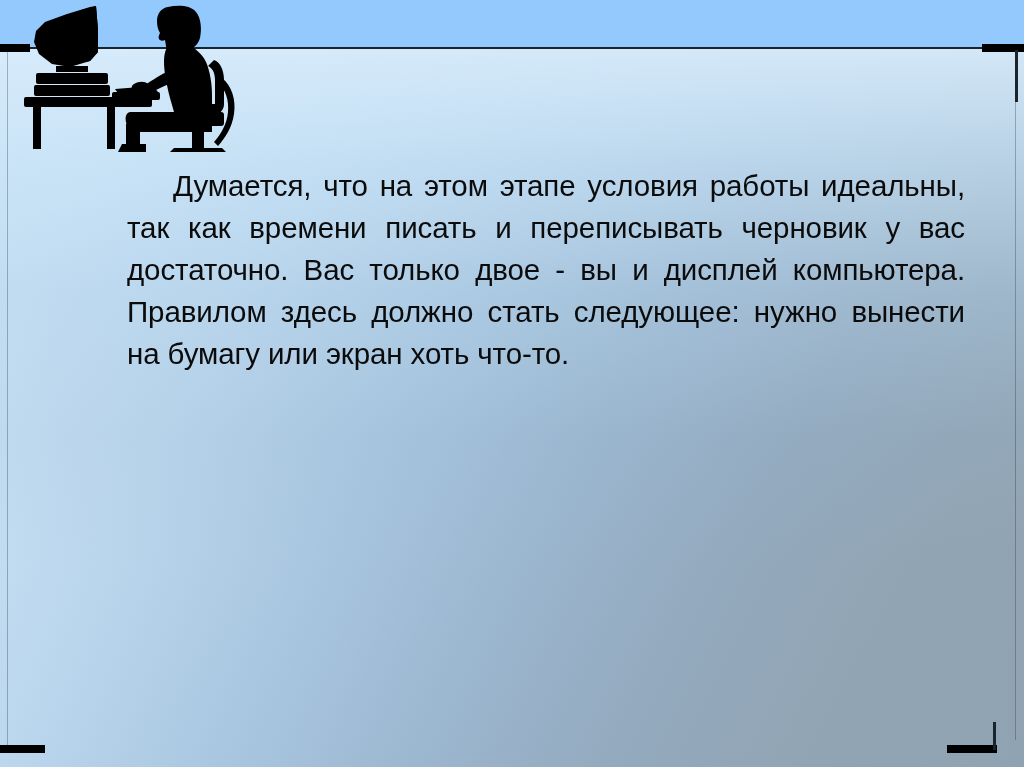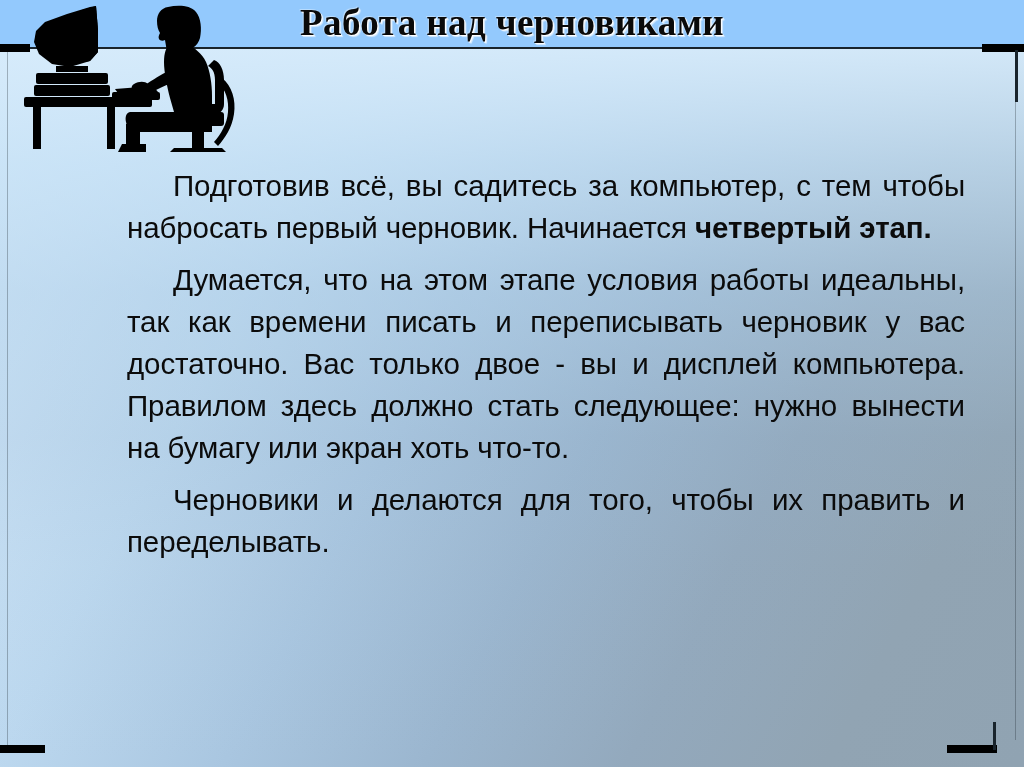--- a/index.html
+++ b/index.html
@@ -247,21 +247,18 @@
 
         <path d="M162 148 L210 148 L214 152 L158 152 Z"></path>
 
         <path d="M202 60 C208 62 212 70 212 80 L212 104 C212 110 208 114 203 114 L199 114 L199 104 L203 104 L203 80 C203 72 200 68 196 66 Z"></path>
 
         <path d="M210 78 C220 86 224 100 222 114 C220 128 213 138 206 146 L202 142 C209 134 215 124 216 112 C217 100 214 90 206 83 Z"></path>
       </g>
     </svg>
   </div>
 
-  <div class="slide-title">Работа над черновиками</div>
 
   <div class="body-text">
-    <p class="para"><span>Подготовив всё, вы садитесь за компьютер, с тем чтобы набросать первый черновик. Начинается </span><b>четвертый этап.</b></p>
     <p class="para"><span>Думается, что на этом этапе условия работы идеальны, так как времени писать и переписывать черновик у вас достаточно. Вас только двое - вы и дисплей компьютера. Правилом здесь должно стать следующее: нужно вынести на бумагу или экран хоть что-то.</span></p>
-    <p class="para"><span>Черновики и делаются для того, чтобы их править и переделывать.</span></p>
   </div>
 
 </div>
 
 </body></html>

